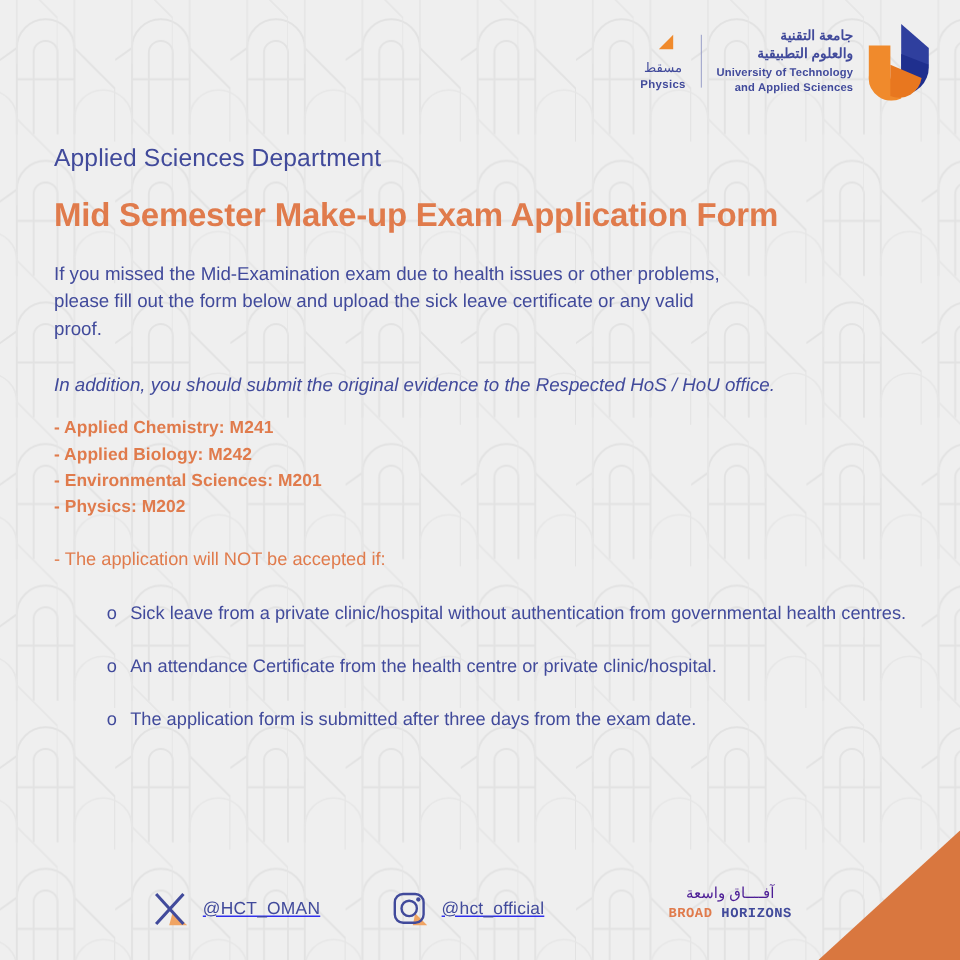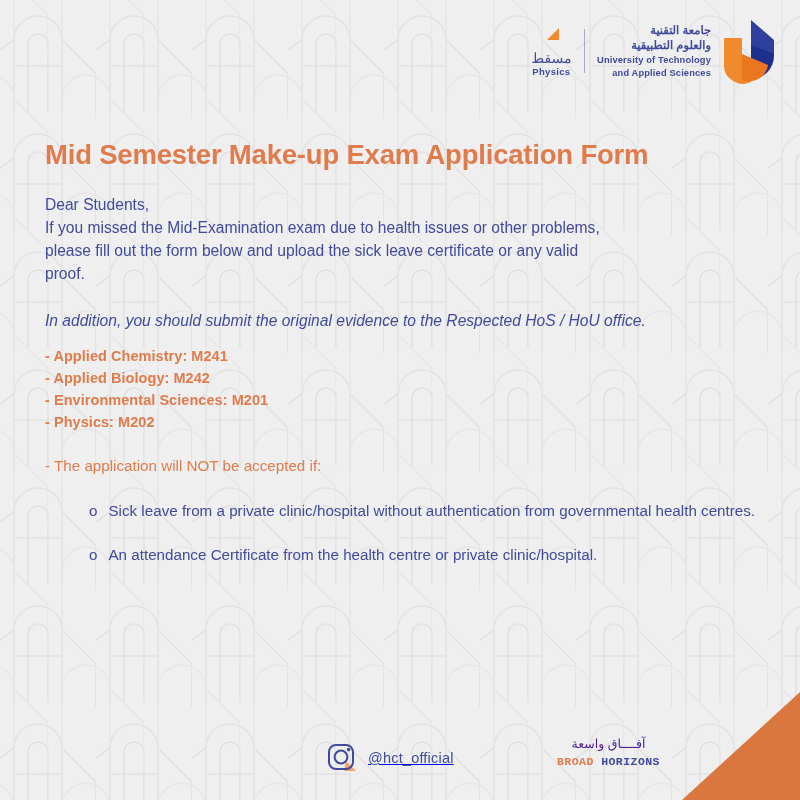--- a/index.html
+++ b/index.html
@@ -21,21 +21,21 @@
     position:absolute; right:0; bottom:0; width:118px; height:108px;
     z-index:1; pointer-events:none;
   }
 
   #page { position:relative; z-index:2; width:800px; height:800px; }
 
   
   .header { position:absolute; top:18px; right:22px; display:flex; align-items:center; }
   .muscat-block { display:flex; flex-direction:column; align-items:center; padding-right:12px; }
   .muscat-flag { width:26px; height:22px; margin-bottom:3px; }
-  .muscat-ar { font-size:14px; color:#414a9b; line-height:1.2; letter-spacing:.2px;text-align:right; }
+  .muscat-ar { font-size:11px; color:#414a9b; line-height:1.2; letter-spacing:.2px;text-align:right; }
   .muscat-en { font-size:9.5px; color:#414a9b; font-weight:700; letter-spacing:.3px; }
   .divider-v { width:1.5px; height:44px; background:#8f96c4; opacity:.75; }
   .uni-names { padding:0 9px 0 12px; text-align:right; }
   .uni-ar { font-size:11.5px; color:#414a9b; font-weight:700; line-height:1.32; letter-spacing:.1px; }
   .uni-en { font-size:9.3px; color:#414a9b; font-weight:700; line-height:1.3; letter-spacing:.15px; margin-top:1px; }
   .uni-mark { width:58px; height:66px; }
 
   
   .content { position:absolute; left:45px; top:120px; width:716px; }
 
@@ -138,25 +138,25 @@
     <svg class="uni-mark" viewBox="0 0 58 66">
       <path d="M31 2 L54 22 L54 36 L31 56 Z" fill="#2f3f9e"></path>
       <path d="M31 27 L54 36 L54 38 A23 23 0 0 1 31 61 Z" fill="#1f2f8e"></path>
       <path d="M4 20 L22 20 L22 45 A9 9 0 0 0 31 54 L31 64 A19 19 0 0 1 4 45 Z" fill="#f08a2c"></path>
       <path d="M22 36 L48 47 A19 19 0 0 1 22 62 Z" fill="#e8771f"></path>
     </svg>
   </div>
 
   <div class="content">
 
+    <div class="dept">Applied Sciences Department</div>
 
     <div class="title">Mid Semester Make-up Exam Application Form</div>
 
     <div class="intro">
-      <div>Dear Students,</div>
       <div>If you missed the Mid-Examination exam due to health issues or other problems,</div>
       <div>please fill out the form below and upload the sick leave certificate or any valid</div>
       <div>proof.</div>
     </div>
 
     <div class="note">In addition, you should submit the original evidence to the Respected HoS / HoU office.</div>
 
     <ul class="courses">
       <li>- Applied Chemistry: M241</li>
       <li>- Applied Biology: M242</li>
@@ -164,24 +164,35 @@
       <li>- Physics: M202</li>
     </ul>
 
 
     <div class="rule">- The application will NOT be accepted if:</div>
 
     <div class="sub"><span class="lead"></span><span class="marker">o</span><span>Sick leave from a private clinic/hospital without authentication from governmental health centres.</span></div>
 
     <div class="sub"><span class="lead"></span><span class="marker">o</span><span>An attendance Certificate from the health centre or private clinic/hospital.</span></div>
 
+    <div class="sub"><span class="lead"></span><span class="marker">o</span><span>The application form is submitted after three days from the exam date.</span></div>
   </div>
 
   <div class="footer">
 
+    <a class="social" id="social-x" href="#">
+      <svg class="ico" viewBox="0 0 34 34">
+        <polygon points="18,19 30,30 15,30" fill="#f0a463"></polygon>
+        <g stroke="#414a9b" stroke-width="2.6" fill="none" stroke-linecap="square">
+          <path d="M5 5 L26 28"></path>
+          <path d="M26 5 L5 28"></path>
+        </g>
+      </svg>
+      <span class="handle">@HCT_OMAN</span>
+    </a>
 
     <a class="social" id="social-ig" href="#">
       <svg class="ico" viewBox="0 0 34 34">
         <polygon points="21,20 31,30 19,30" fill="#f0a463"></polygon>
         <rect x="4" y="4" width="24" height="24" rx="7" ry="7" fill="none" stroke="#414a9b" stroke-width="2"></rect>
         <circle cx="16" cy="16" r="6.4" fill="none" stroke="#414a9b" stroke-width="2"></circle>
         <circle cx="23.6" cy="8.6" r="1.8" fill="#414a9b"></circle>
       </svg>
       <span class="handle">@hct_official</span>
     </a>

